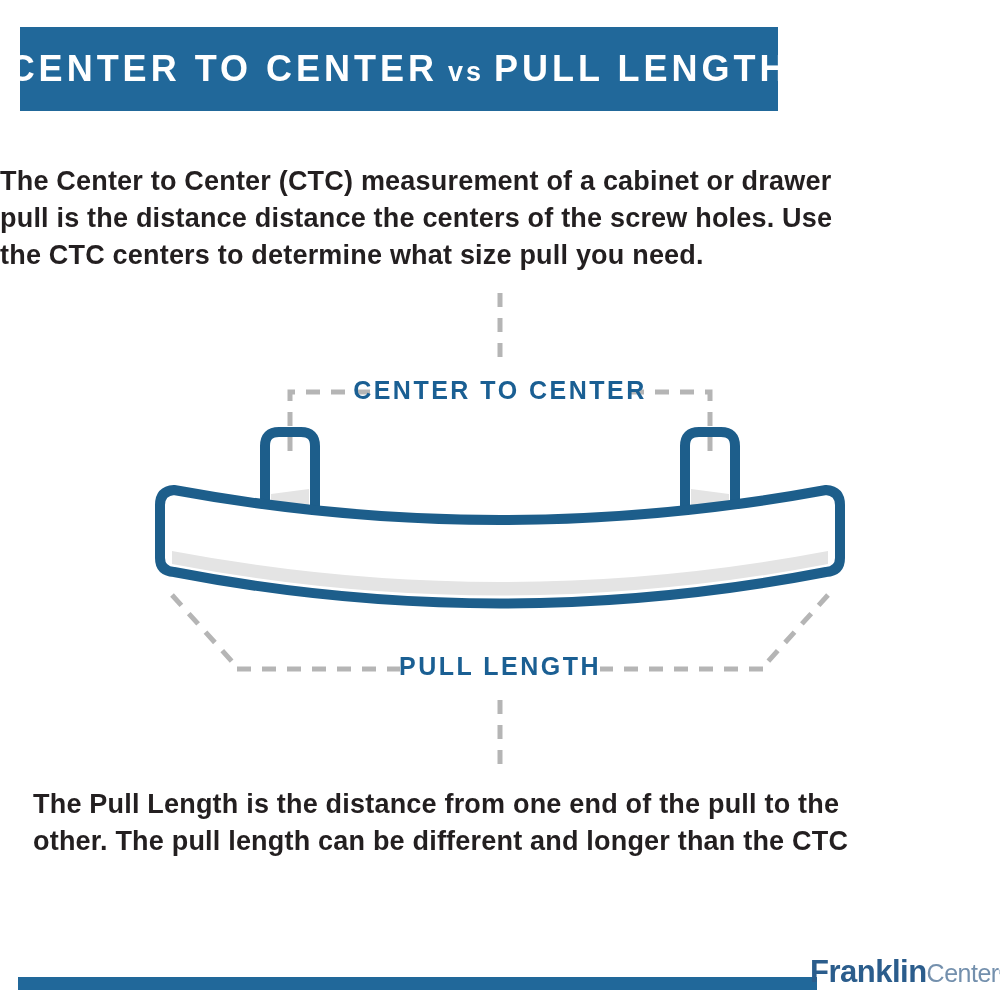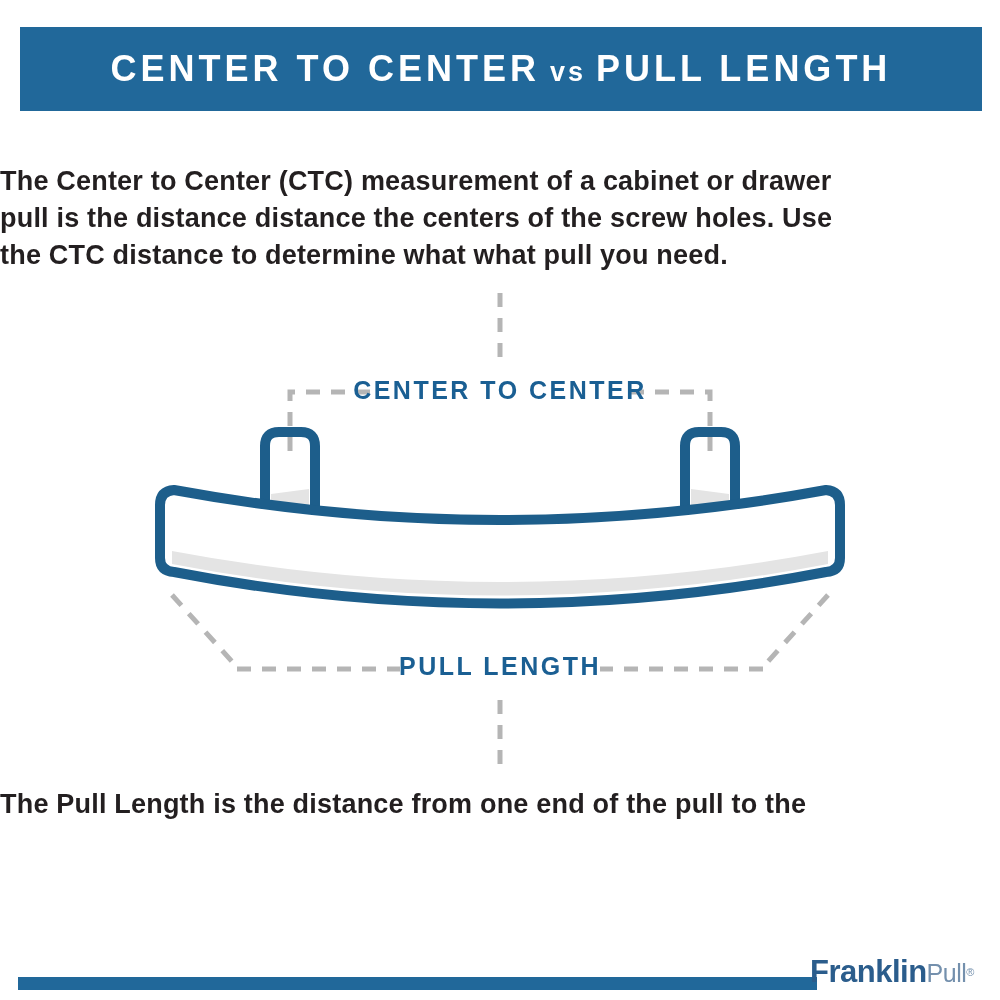--- a/index.html
+++ b/index.html
@@ -11,39 +11,39 @@
     --text-dark:#231f20;
     --logo-blue:#2b5d8c;
     --logo-light-blue:#7490ad;
   }
   html,body{margin:0;padding:0;}
   body{
     width:1000px;height:1000px;position:relative;background:#ffffff;
     font-family:"Liberation Sans", sans-serif;overflow:hidden;
   }
   .banner{
-    position:absolute;left:20px;top:27px;width:962px;height:84px;
+    position:absolute;left:20px;top:27px;width:758px;height:84px;
     background:var(--banner-blue);
     display:flex;align-items:center;justify-content:center;
   }
   .banner-title{
     color:#ffffff;font-weight:bold;font-size:36px;letter-spacing:4px;
     white-space:nowrap;
   }
   .banner-title .vs{
     font-size:27px;letter-spacing:3px;margin:0 10px;
   }
   .paragraph{
     position:absolute;left:0;width:919px;
     color:var(--text-dark);font-weight:600;font-size:27px;line-height:37px;
     letter-spacing:0.2px;
   }
   .paragraph div{white-space:nowrap;}
   #intro-paragraph{top:163px;}
-  #pull-paragraph{top:786px;}
+  #pull-paragraph{top:786px;padding-left:33px;}
   .diagram{
     position:absolute;left:0;top:280px;width:1000px;height:500px;
   }
   .diagram svg{position:absolute;left:0;top:0;}
   .diagram-label{
     position:absolute;left:0;width:1000px;text-align:center;
     color:var(--label-blue);font-weight:bold;font-size:25px;letter-spacing:2.5px;
     white-space:nowrap;
   }
   #ctc-label{top:96px;}
@@ -69,21 +69,21 @@
 </head>
 <body>
 
 <div class="banner">
   <div class="banner-title"><span>CENTER TO CENTER</span><span class="vs">vs</span><span>PULL LENGTH</span></div>
 </div>
 
 <div class="paragraph" id="intro-paragraph">
   <div>The Center to Center (CTC) measurement of a cabinet or drawer</div>
   <div>pull is the distance distance the centers of the screw holes. Use</div>
-  <div>the CTC distance to determine what what pull you need.</div>
+  <div>the CTC centers to determine what size pull you need.</div>
 </div>
 
 <div class="diagram">
   <svg width="1000" height="500" viewBox="0 0 1000 500">
     <g stroke="#b5b5b5" stroke-width="5" stroke-dasharray="14 11" fill="none">
       <path d="M500,13 V82"></path>
     </g>
 
     <g>
       <path d="M265,235 V166 Q265,152 279,152 H301 Q315,152 315,166 V238" fill="#ffffff" stroke="#1d5e8b" stroke-width="10" stroke-linejoin="round"></path>
@@ -111,16 +111,17 @@
       <path d="M500,420 V490"></path>
     </g>
   </svg>
 
   <div class="diagram-label" id="ctc-label">CENTER TO CENTER</div>
   <div class="diagram-label" id="pull-label">PULL LENGTH</div>
 </div>
 
 <div class="paragraph" id="pull-paragraph">
   <div>The Pull Length is the distance from one end of the pull to the</div>
+  <div>other. The pull length can be different and longer than the CTC</div>
 </div>
 
 <div class="footer-bar"></div>
-<div class="brand-logo"><span class="brand-bold">Franklin</span><span class="brand-light">Pull</span><span class="brand-tm">®</span></div>
+<div class="brand-logo"><span class="brand-bold">Franklin</span><span class="brand-light">Center</span><span class="brand-tm">®</span></div>
 
 </body></html>

